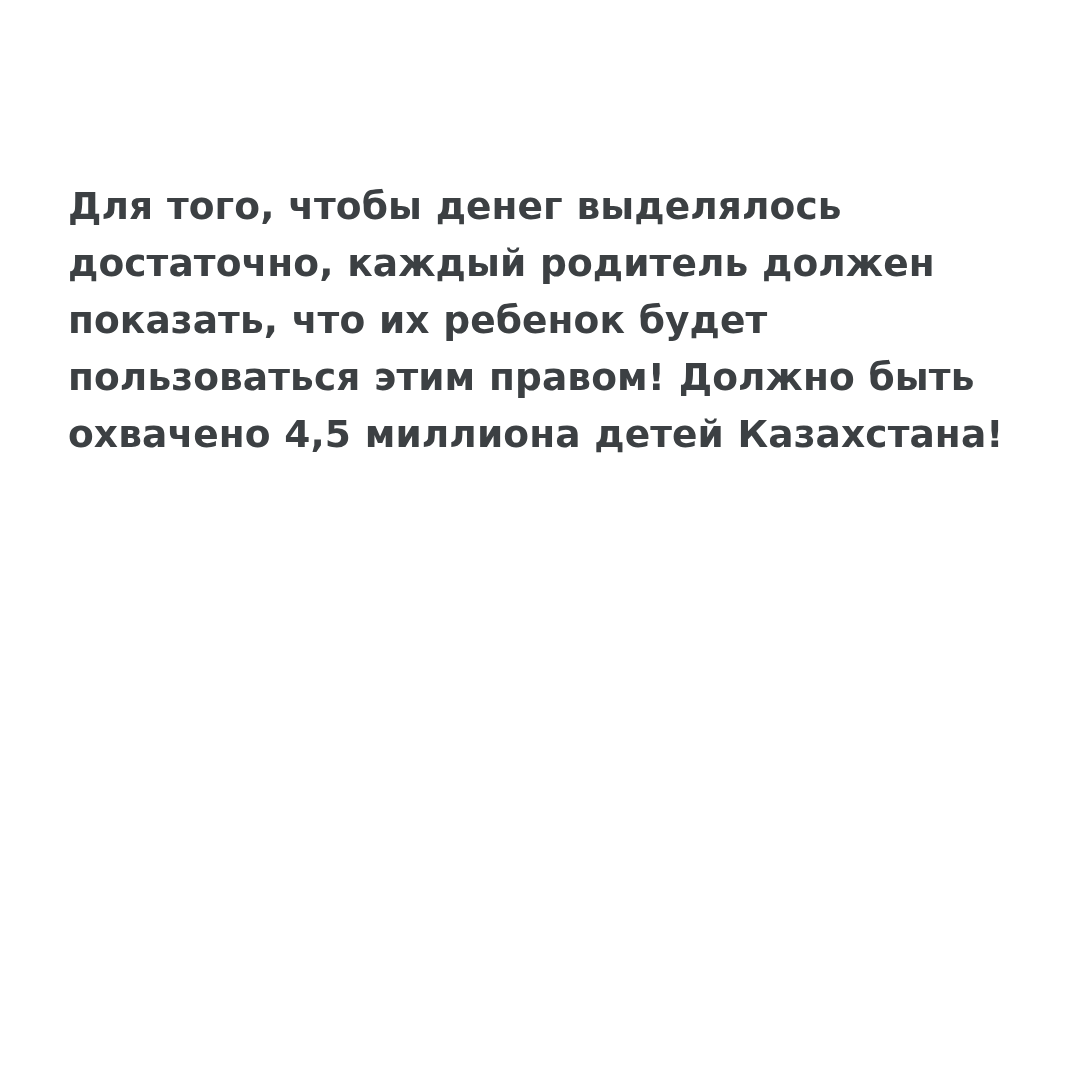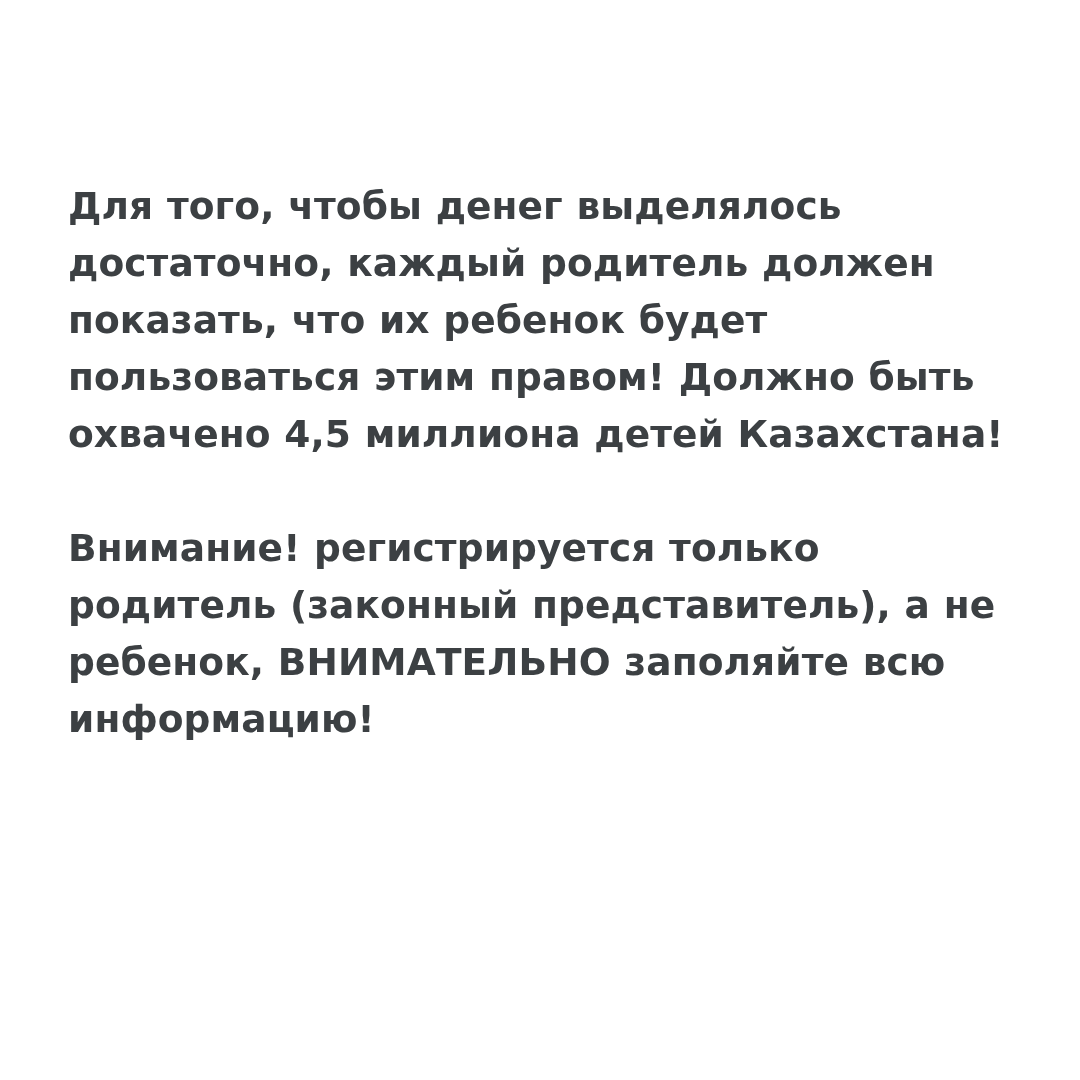--- a/index.html
+++ b/index.html
@@ -41,15 +41,14 @@
   }
   .p1 { max-width: 945px; }
   .p2 { max-width: 945px; }
 </style>
 </head>
 <body>
 
 <div class="card">
   <div class="text-block">
     <p class="paragraph p1">Для того, чтобы денег выделялось достаточно, каждый родитель должен показать, что их ребенок будет пользоваться этим правом! Должно быть охвачено 4,5 миллиона детей Казахстана!</p>
-    <p class="paragraph p2">Внимание! регистрируется только родитель (законный представитель), а не ребенок, ВНИМАТЕЛЬНО заполяйте всю информацию!</p>
   </div>
 </div>
 
 </body></html>

